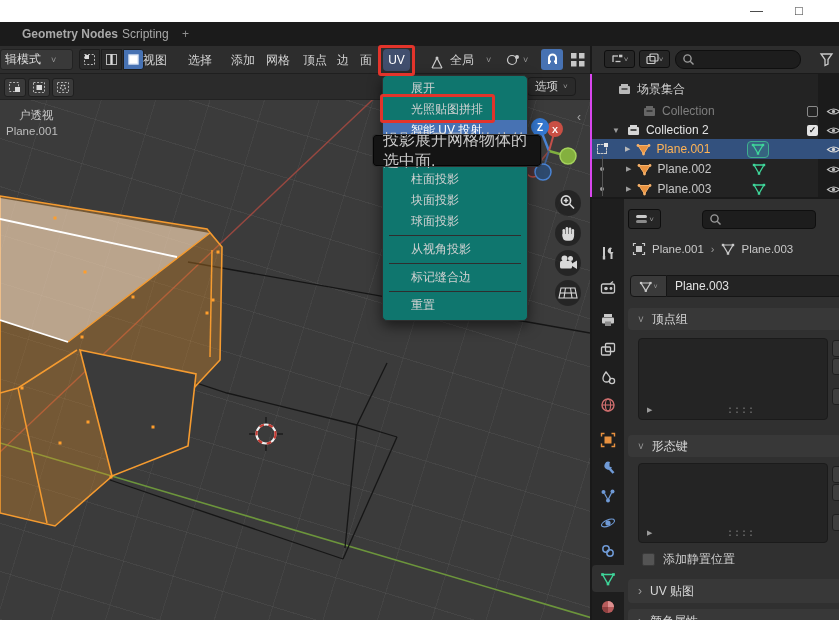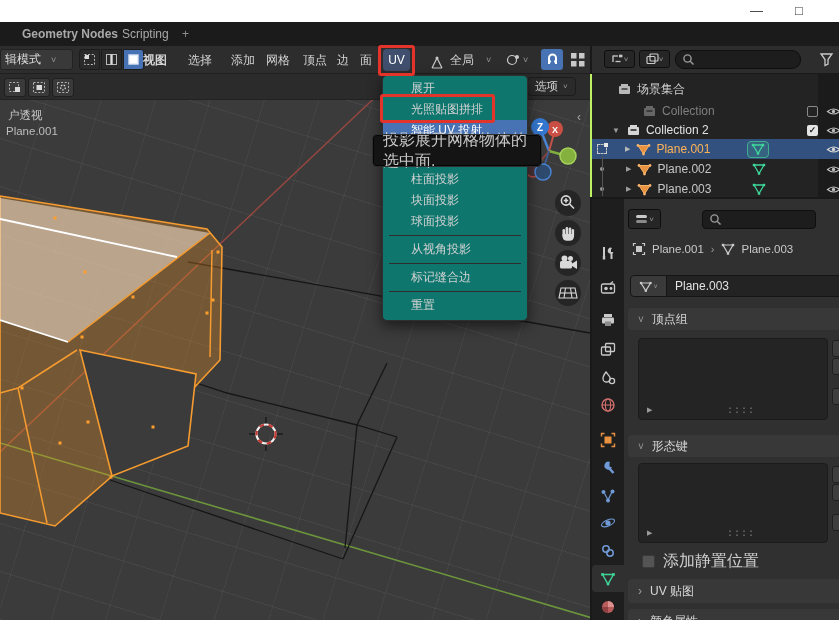--- a/index.html
+++ b/index.html
@@ -1,20 +1,20 @@
 <!DOCTYPE html>
 <html><head>
 <meta charset="utf-8">
 <style>
   * { margin:0; padding:0; box-sizing:border-box; }
   html,body { width:839px; height:620px; overflow:hidden; background:#000; }
   body { font-family:"Liberation Sans", sans-serif; }
   .app { position:relative; width:839px; height:620px; background:#1b1b1b; overflow:hidden; }
   .abs { position:absolute; }
-  .txt { color:#c9c9c9; font-size:16px; white-space:nowrap; }
+  .txt { color:#c9c9c9; font-size:12px; white-space:nowrap; }
 
   
   .titlebar { left:0; top:0; width:839px; height:22px; background:#ffffff; }
   .winbtn { color:#333; font-size:13px; line-height:22px; }
 
   
   .topbar { left:0; top:22px; width:839px; height:24px; background:#1b1b1b; }
   .tab { color:#a9a9a9; font-size:12px; line-height:24px; padding:0 10px; display:inline-block; }
   .pillfield { background:#202020; border:1px solid #0e0e0e; border-radius:3px; height:18px; display:flex; align-items:center; color:#d6d6d6; font-size:11.5px; }
   .iconbtn { background:#2c2c2c; border:1px solid #0e0e0e; border-radius:3px; height:18px; display:flex; align-items:center; justify-content:center; }
@@ -47,21 +47,21 @@
   .mi.active { background:#4772b3; color:#ffffff; }
   .msep { height:7px; position:relative; }
   .msep::after { content:""; position:absolute; left:6px; right:6px; top:3px; border-top:1px solid #2e2e2e; }
   .mspacer { height:21px; }
   .tooltip { left:373px; top:135px; width:168px; height:31px; background:#141414; border:1px solid #050505; outline:1px solid #2e2e2e;
     border-radius:3px; z-index:50; display:flex; align-items:center; padding-left:9px; color:#c9c9c9; font-size:16px; }
   .redbox { border:3px solid #e3342b; border-radius:3px; z-index:60; }
 
   
   .outliner-header { left:590px; top:46px; width:249px; height:28px; background:#2d2d2d; border-bottom:1px solid #1a1a1a; border-left:2px solid #191919; }
-  .outliner { left:590px; top:74px; width:228px; height:123px; background:#232323; border-left:2px solid #bef264; }
+  .outliner { left:590px; top:74px; width:228px; height:123px; background:#232323; border-left:2px solid #d946ef; }
   .orow { position:absolute; left:0; width:249px; height:20px; display:flex; align-items:center; }
   .orow.selected { background:#33517e; }
   .olabel { font-size:12px; color:#c6c6c6; }
   .searchfield { background:#1d1d1d; border:1px solid #0f0f0f; border-radius:9px; height:19px; display:flex; align-items:center; padding-left:6px; }
   .checkbox { width:11px; height:11px; border-radius:2px; }
   .checkbox.unchecked { border:1px solid #8a8a8a; background:transparent; }
   .checkbox.checked { background:#e4e4e4; color:#1c1c1c; font-size:9px; line-height:11px; text-align:center; font-weight:bold; }
 
   
   .properties { left:590px; top:197px; width:249px; height:423px; background:#303030; border-left:2px solid #191919; border-top:2px solid #191919; }
@@ -224,21 +224,21 @@
         <circle cx="568" cy="293" r="13" fill="rgba(32,32,32,0.8)"></circle>
         <g stroke="#d9d9d9" stroke-width="1.1" fill="none">
           <path d="M561,288 L575,288 L577,298 L559,298 Z"></path>
           <line x1="565.5" y1="288" x2="564" y2="298"></line>
             <line x1="570.5" y1="288" x2="572" y2="298"></line>
           <line x1="560" y1="293" x2="576" y2="293"></line>
         </g>
       </g>
     </svg>
     
-    <div class="abs vplabel" style="left:8px;top:34px;">户透视</div>
+    <div class="abs vplabel" style="left:19px;top:34px;">户透视</div>
     <div class="abs vplabel" style="left:6px;top:51px;color:#bdbdbd;">Plane.001</div>
     <div class="abs" style="left:577px;top:36px;color:#a5a5a5;font-size:12px;">‹</div>
   </div>
 
   <div class="abs vp-header">
     <div class="abs modebtn" style="left:0;top:3px;width:73px;padding-left:4px;">
       <span>辑模式</span>
       <span class="chev" style="font-size:9px;margin-left:10px;">˅</span>
     </div>
     <div class="abs selbtn" style="left:79px;top:3px;border-radius:3px 0 0 3px;">
@@ -251,21 +251,21 @@
       <svg width="13" height="13">
           <rect x="1.5" y="1.5" width="10" height="10" fill="none" stroke="#b9b9b9" stroke-width="1"></rect>
           <line x1="6.5" y1="1.5" x2="6.5" y2="11.5" stroke="#dcdcdc" stroke-width="2.4"></line>
         </svg>
     </div>
     <div class="abs selbtn active" style="left:123px;top:3px;border-radius:0 3px 3px 0;">
       <svg width="13" height="13">
           <rect x="2" y="2" width="9" height="9" fill="#ffffff" stroke="#dce6f5" stroke-width="1.4"></rect>
         </svg>
     </div>
-    <div class="abs menu-label" style="left:143px;top:0;font-weight:bold;">视图</div>
+    <div class="abs menu-label" style="left:143px;top:0;">视图</div>
     <div class="abs menu-label" style="left:188px;top:0;">选择</div>
     <div class="abs menu-label" style="left:231px;top:0;">添加</div>
     <div class="abs menu-label" style="left:266px;top:0;">网格</div>
     <div class="abs menu-label" style="left:303px;top:0;">顶点</div>
     <div class="abs menu-label" style="left:337px;top:0;">边</div>
     <div class="abs menu-label" style="left:360px;top:0;">面</div>
     <div class="abs uvbtn" style="left:383px;top:3px;width:27px;height:22px;">UV</div>
 
     <div class="abs" style="left:430px;top:7px;">
       <svg width="14" height="14" style="vertical-align:-3px;">

